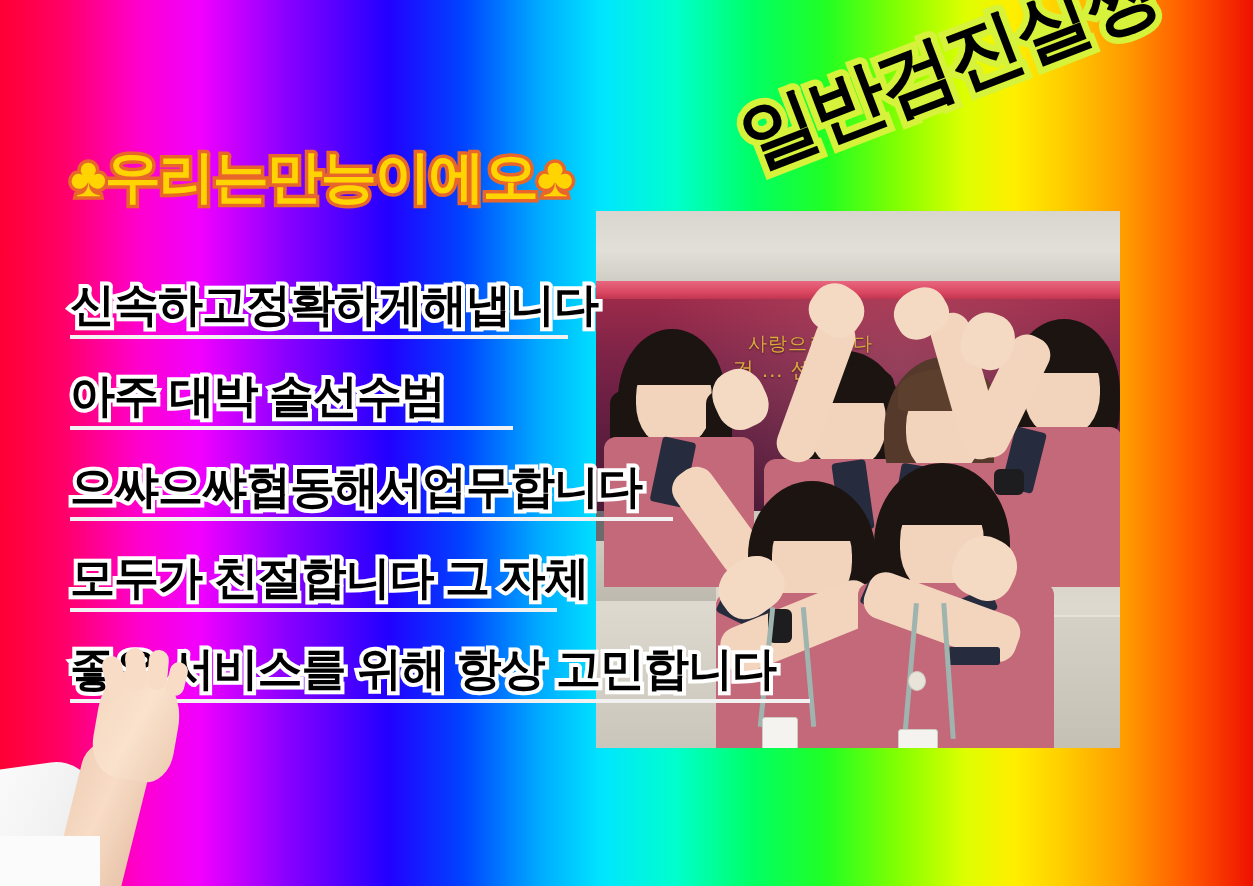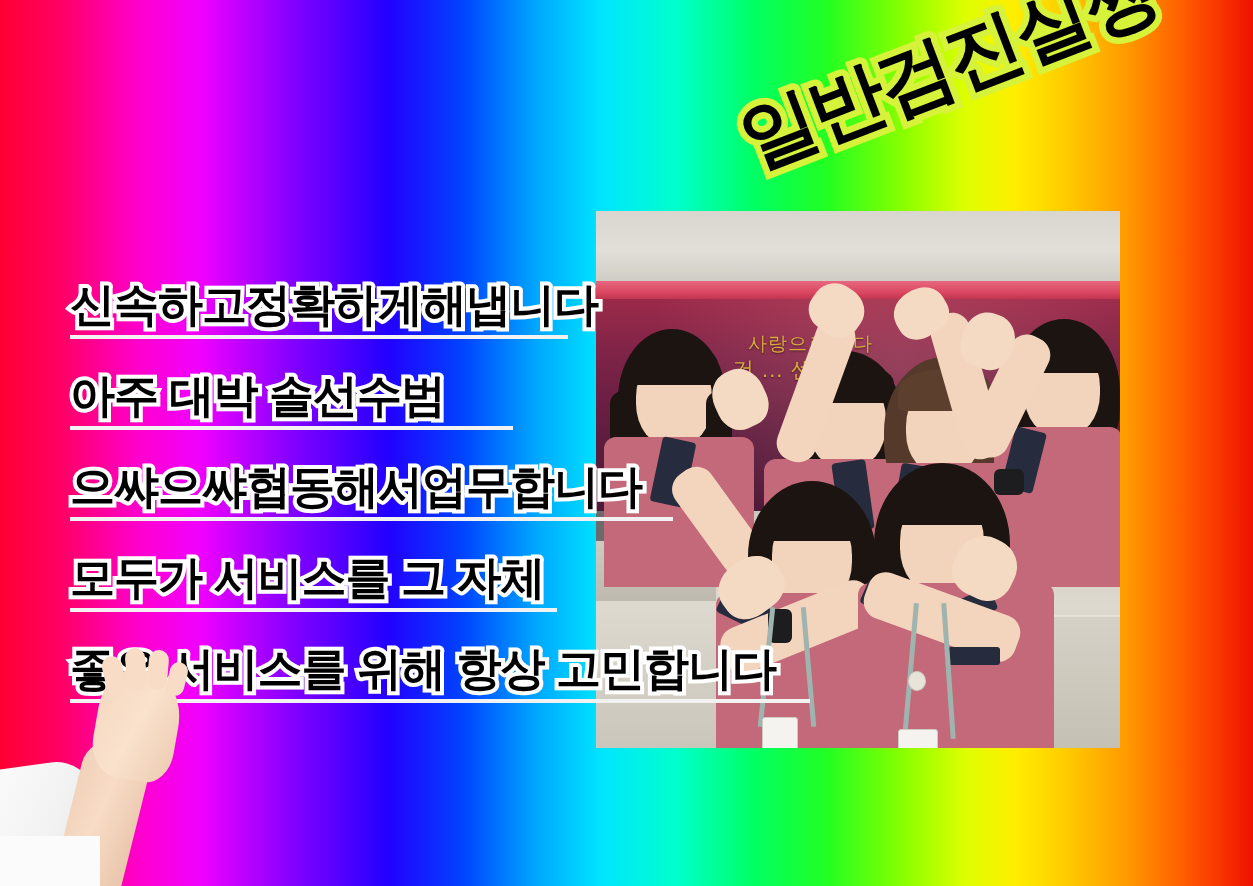--- a/index.html
+++ b/index.html
@@ -310,38 +310,39 @@
       <div class="arm" style="left:266px;top:382px;width:160px;height:48px;transform:rotate(20deg);"></div>
       <div class="hand" style="left:358px;top:326px;width:62px;height:62px;transform:rotate(26deg);"></div>
       <div class="collar" style="left:352px;top:436px;width:52px;height:18px;border-radius:3px;"></div>
       <div class="lanyard" style="left:312px;top:392px;height:136px;transform:rotate(5deg);"></div>
       <div class="lanyard" style="left:350px;top:392px;height:136px;transform:rotate(-4deg);"></div>
       <div class="badge" style="left:312px;top:460px;width:16px;height:18px;border-radius:50%;background:#e8e4da;"></div>
       <div class="badge" style="left:302px;top:518px;width:38px;height:52px;"></div>
     </div>
   </div>
 
+  <div id="headline">♣우리는만능이에오♣</div>
 
   <div id="diagonal">일반검진실짱</div>
 
   <div id="lines">
     <div class="line-wrap">
       <div class="line-txt">신속하고정확하게해냅니다</div>
       <div class="line-ul" style="width: 498px;"></div>
     </div>
     <div class="line-wrap">
       <div class="line-txt">아주 대박 솔선수범</div>
       <div class="line-ul" style="width: 443px;"></div>
     </div>
     <div class="line-wrap">
       <div class="line-txt">으쌰으쌰협동해서업무합니다</div>
       <div class="line-ul" style="width: 603px;"></div>
     </div>
     <div class="line-wrap">
-      <div class="line-txt">모두가 서비스를 그 자체</div>
+      <div class="line-txt">모두가 친절합니다 그 자체</div>
       <div class="line-ul" style="width: 487px;"></div>
     </div>
     <div class="line-wrap">
       <div class="line-txt">좋은 서비스를 위해 항상 고민합니다</div>
       <div class="line-ul" style="width: 740px;"></div>
     </div>
   </div>
 
   <div id="bl-hand">
     <div class="blh-sleeve"></div>

